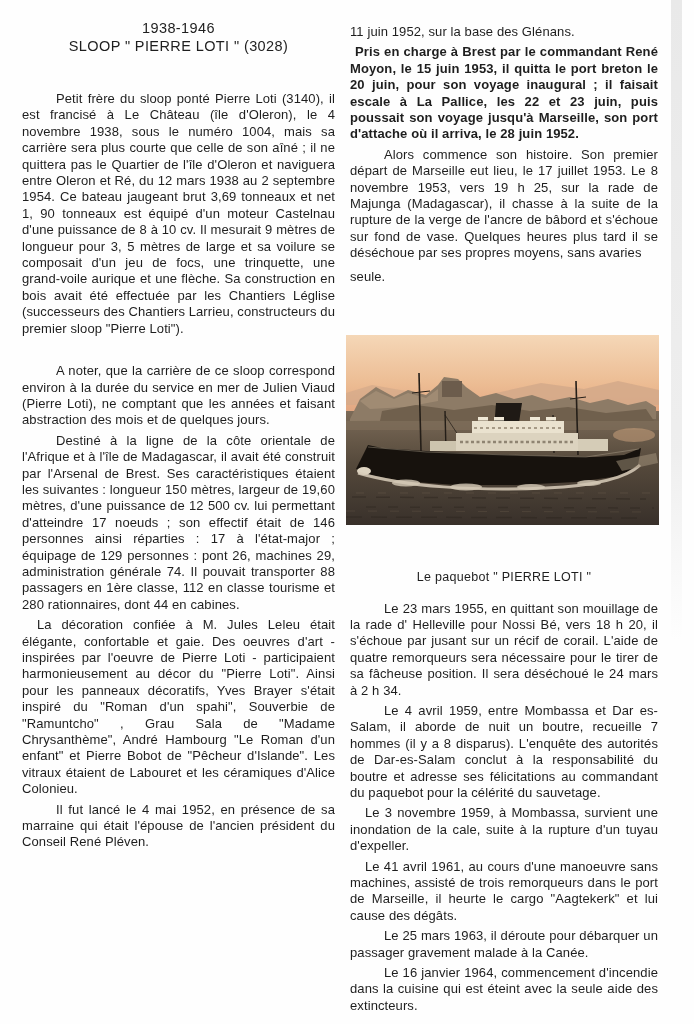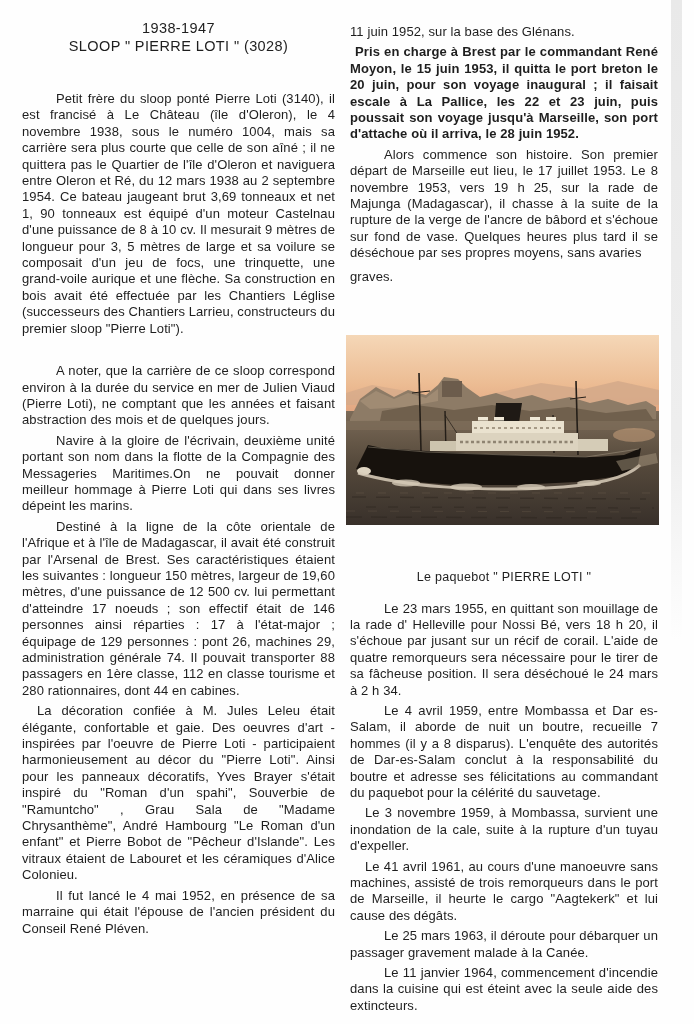--- a/index.html
+++ b/index.html
@@ -43,36 +43,35 @@
   }
 </style>
 </head>
 <body>
 
 <div class="page">
   <div class="scan-strip"></div>
 
   <div class="col col-left">
     <div class="heading heading-1">
-      <div>1938-1947</div>
+      <div>1938-1946</div>
       <div>SLOOP "  PIERRE LOTI " (3028)</div>
     </div>
     <p class="indent">Petit frère du sloop ponté Pierre Loti (3140), il est francisé à Le Château (île d'Oleron), le 4 novembre 1938, sous le numéro 1004, mais sa carrière sera plus courte que celle de son aîné ; il ne quittera pas le Quartier de l'île d'Oleron et naviguera entre Oleron et Ré, du 12 mars 1938 au 2 septembre 1954. Ce bateau jaugeant brut 3,69 tonneaux et net 1, 90 tonneaux  est équipé d'un moteur Castelnau d'une puissance de 8 à 10 cv. Il mesurait 9 mètres de longueur pour 3, 5 mètres de large et sa voilure se composait d'un jeu de focs, une trinquette, une grand-voile aurique et une flèche. Sa construction en bois avait été effectuée par les Chantiers Léglise (successeurs des Chantiers Larrieu, constructeurs  du premier sloop "Pierre Loti").</p>
     <p class="indent gap-top">A noter, que la carrière de ce sloop correspond environ à la durée du service en mer de Julien Viaud (Pierre Loti), ne comptant que les années et faisant abstraction des mois et de quelques jours.</p>
-    <p class="indent">Navire à la gloire de l'écrivain, deuxième unité portant son nom dans la flotte de la Compagnie des Messageries Maritimes.On ne pouvait donner meilleur hommage à Pierre Loti qui dans ses livres dépeint les marins.</p>
     <p class="indent">Destiné à la ligne de la côte orientale de l'Afrique et à l'île de Madagascar, il avait été construit par l'Arsenal de Brest. Ses caractéristiques étaient les suivantes : longueur 150 mètres, largeur de 19,60 mètres, d'une puissance de 12 500 cv. lui permettant d'atteindre 17 noeuds ; son effectif  était de 146 personnes ainsi réparties : 17 à l'état-major ; équipage de 129 personnes : pont 26, machines 29, administration générale 74. Il pouvait transporter 88 passagers en 1ère classe, 112 en classe tourisme et 280 rationnaires, dont 44 en cabines.</p>
     <p class="indent-sm">La décoration confiée à M. Jules Leleu était élégante, confortable et gaie. Des oeuvres d'art - inspirées par l'oeuvre de Pierre Loti - participaient harmonieusement au décor du "Pierre Loti". Ainsi pour les panneaux décoratifs, Yves Brayer s'était inspiré du "Roman d'un spahi", Souverbie de "Ramuntcho" , Grau Sala de "Madame Chrysanthème", André Hambourg "Le Roman d'un enfant" et Pierre Bobot de "Pêcheur d'Islande". Les vitraux étaient de Labouret et les céramiques d'Alice Colonieu.</p>
     <p class="indent">Il fut lancé le 4 mai 1952, en présence de sa marraine qui était l'épouse de l'ancien président du Conseil  René Pléven.</p>
   </div>
 
   <div class="col col-right">
     <p>11 juin 1952, sur la base des Glénans.</p>
     <p class="indent-xs">Pris en charge à Brest par le commandant René Moyon, le 15 juin 1953, il quitta le port breton le 20 juin, pour son voyage inaugural ; il faisait escale à La Pallice, les 22 et 23 juin, puis poussait son voyage jusqu'à Marseille, son port d'attache où il arriva, le 28 juin 1952.</p>
     <p class="indent">Alors commence son histoire. Son premier départ de Marseille eut lieu, le 17 juillet 1953. Le 8 novembre 1953, vers 19 h 25, sur la rade de Majunga (Madagascar), il chasse à la suite de la rupture de la verge de l'ancre de bâbord et s'échoue sur fond de vase. Quelques heures plus tard il  se déséchoue par ses propres moyens, sans  avaries</p>
-    <p class="gap-xs">graves.</p>
+    <p class="gap-xs">seule.</p>
 
     <figure>
       <svg viewBox="0 0 313 190" preserveAspectRatio="none" aria-hidden="true">
         <defs>
           <linearGradient id="skyGrad" x1="0" y1="0" x2="0" y2="1">
             <stop offset="0" stop-color="#f5d7b7"></stop>
             <stop offset="0.6" stop-color="#ecbc93"></stop>
             <stop offset="1" stop-color="#e0a27e"></stop>
           </linearGradient>
           <linearGradient id="seaGrad" x1="0" y1="0" x2="0" y2="1">
@@ -137,15 +136,15 @@
         <line x1="0" y1="176" x2="305" y2="177" stroke="#7a6a56" stroke-width="1" stroke-dasharray="9,13" opacity="0.25"></line>
       </svg>
       <figcaption>Le paquebot " PIERRE LOTI "</figcaption>
     </figure>
 
     <p class="indent">Le 23 mars 1955, en quittant son mouillage de la rade d' Helleville pour Nossi Bé, vers 18 h 20, il s'échoue par jusant sur un récif de corail. L'aide de quatre remorqueurs sera nécessaire pour le tirer de sa fâcheuse position. Il sera déséchoué le 24 mars à 2 h 34.</p>
     <p class="indent">Le 4 avril 1959, entre Mombassa et Dar es-Salam, il aborde de nuit un boutre, recueille 7 hommes (il y a 8 disparus). L'enquête des autorités de Dar-es-Salam conclut à la responsabilité du boutre et adresse ses félicitations au commandant du paquebot pour la célérité du sauvetage.</p>
     <p class="indent-sm">Le 3 novembre 1959, à Mombassa, survient une inondation de la cale, suite à la rupture d'un tuyau d'expeller.</p>
     <p class="indent-sm">Le 41 avril 1961, au cours d'une manoeuvre sans machines, assisté de trois remorqueurs dans le port de Marseille, il heurte le cargo "Aagtekerk" et lui cause des dégâts.</p>
     <p class="indent">Le 25 mars 1963, il déroute pour débarquer un passager gravement malade à la Canée.</p>
-    <p class="indent">Le 11 janvier 1964, commencement d'incendie dans la cuisine qui est éteint avec la seule aide des extincteurs.</p>
+    <p class="indent">Le 16 janvier 1964, commencement d'incendie dans la cuisine qui est éteint avec la seule aide des extincteurs.</p>
   </div>
 </div>
 
 </body></html>

